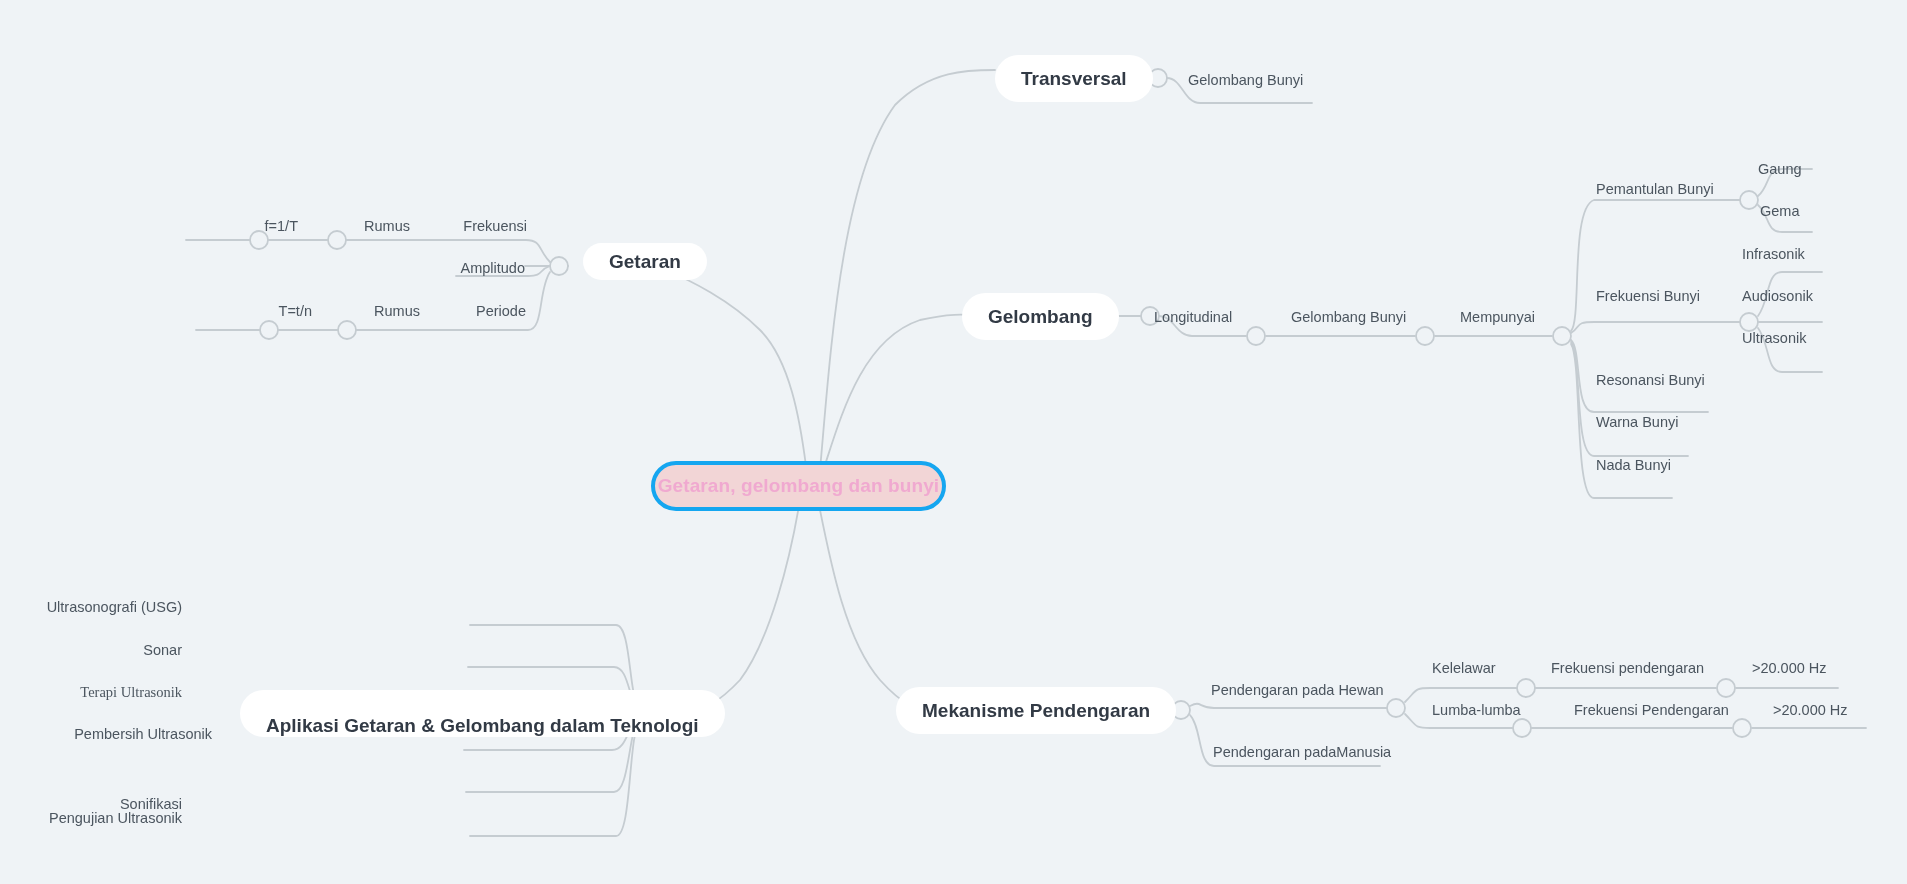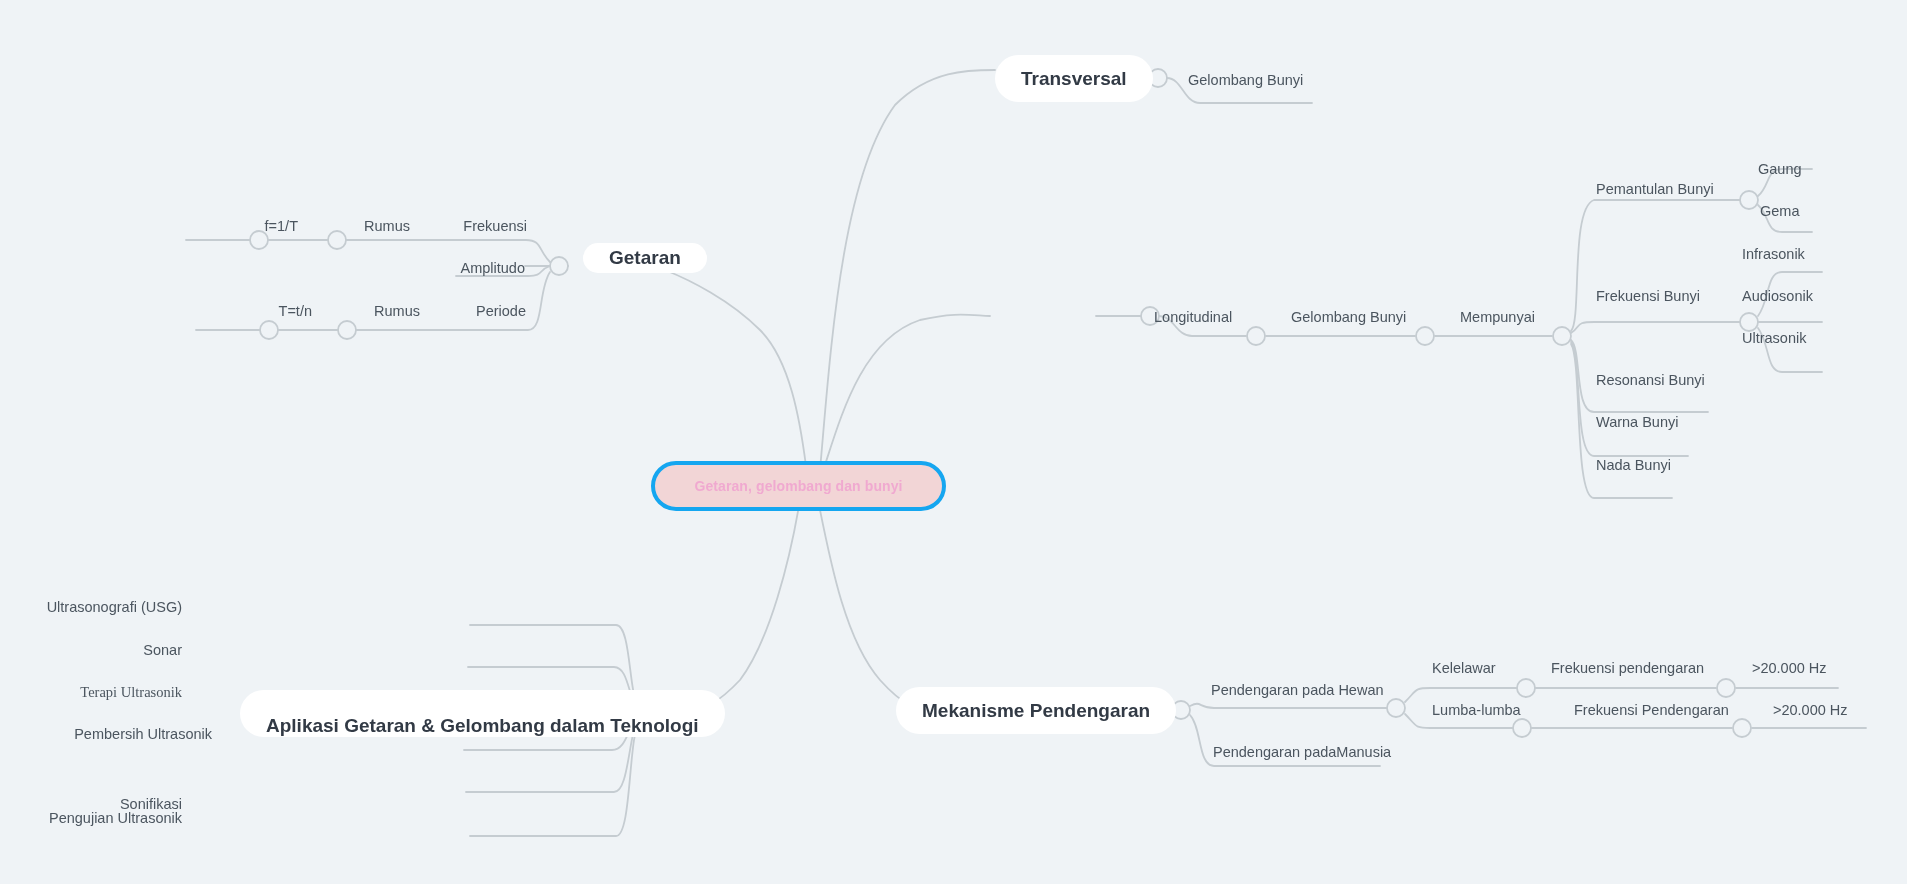--- a/index.html
+++ b/index.html
@@ -26,21 +26,21 @@
   .root-node {
     position: absolute;
     display: flex;
     align-items: center;
     justify-content: center;
     background: #f2d5d6;
     border: 4px solid #15a6f0;
     border-radius: 34px;
     box-sizing: border-box;
     color: #f0a9d0;
-    font-size: 14px;
+    font-size: 19px;
     font-weight: 700;
     letter-spacing: .1px;
     white-space: nowrap;
   }
   
   .main-node {
     position: absolute;
     display: flex;
     align-items: center;
     justify-content: center;
@@ -158,22 +158,25 @@
   </svg>
 
   <div class="root-node" style="left:651px; top:461px; width:295px; height:50px;">
     <span>Getaran, gelombang dan bunyi</span>
   </div>
 
   <div class="main-node" style="left:995px; top:55px; height:47px;">
     <span>Transversal</span>
   </div>
 
-
-  <div class="main-node" style="left:583px; top:243px; height:30px;">
+  <div class="main-node" style="left:962px; top:293px; height:47px;">
+    <span>Gelombang</span>
+  </div>
+
+  <div class="main-node" style="left:583px; top:243px; height:37px;">
     <span>Getaran</span>
   </div>
 
   <div class="main-node" style="left:240px; top:690px; height:47px;align-items:flex-end;">
     <span>Aplikasi Getaran &amp; Gelombang dalam Teknologi</span>
   </div>
 
   <div class="main-node" style="left:896px; top:687px; height:47px;">
     <span>Mekanisme Pendengaran</span>
   </div>

